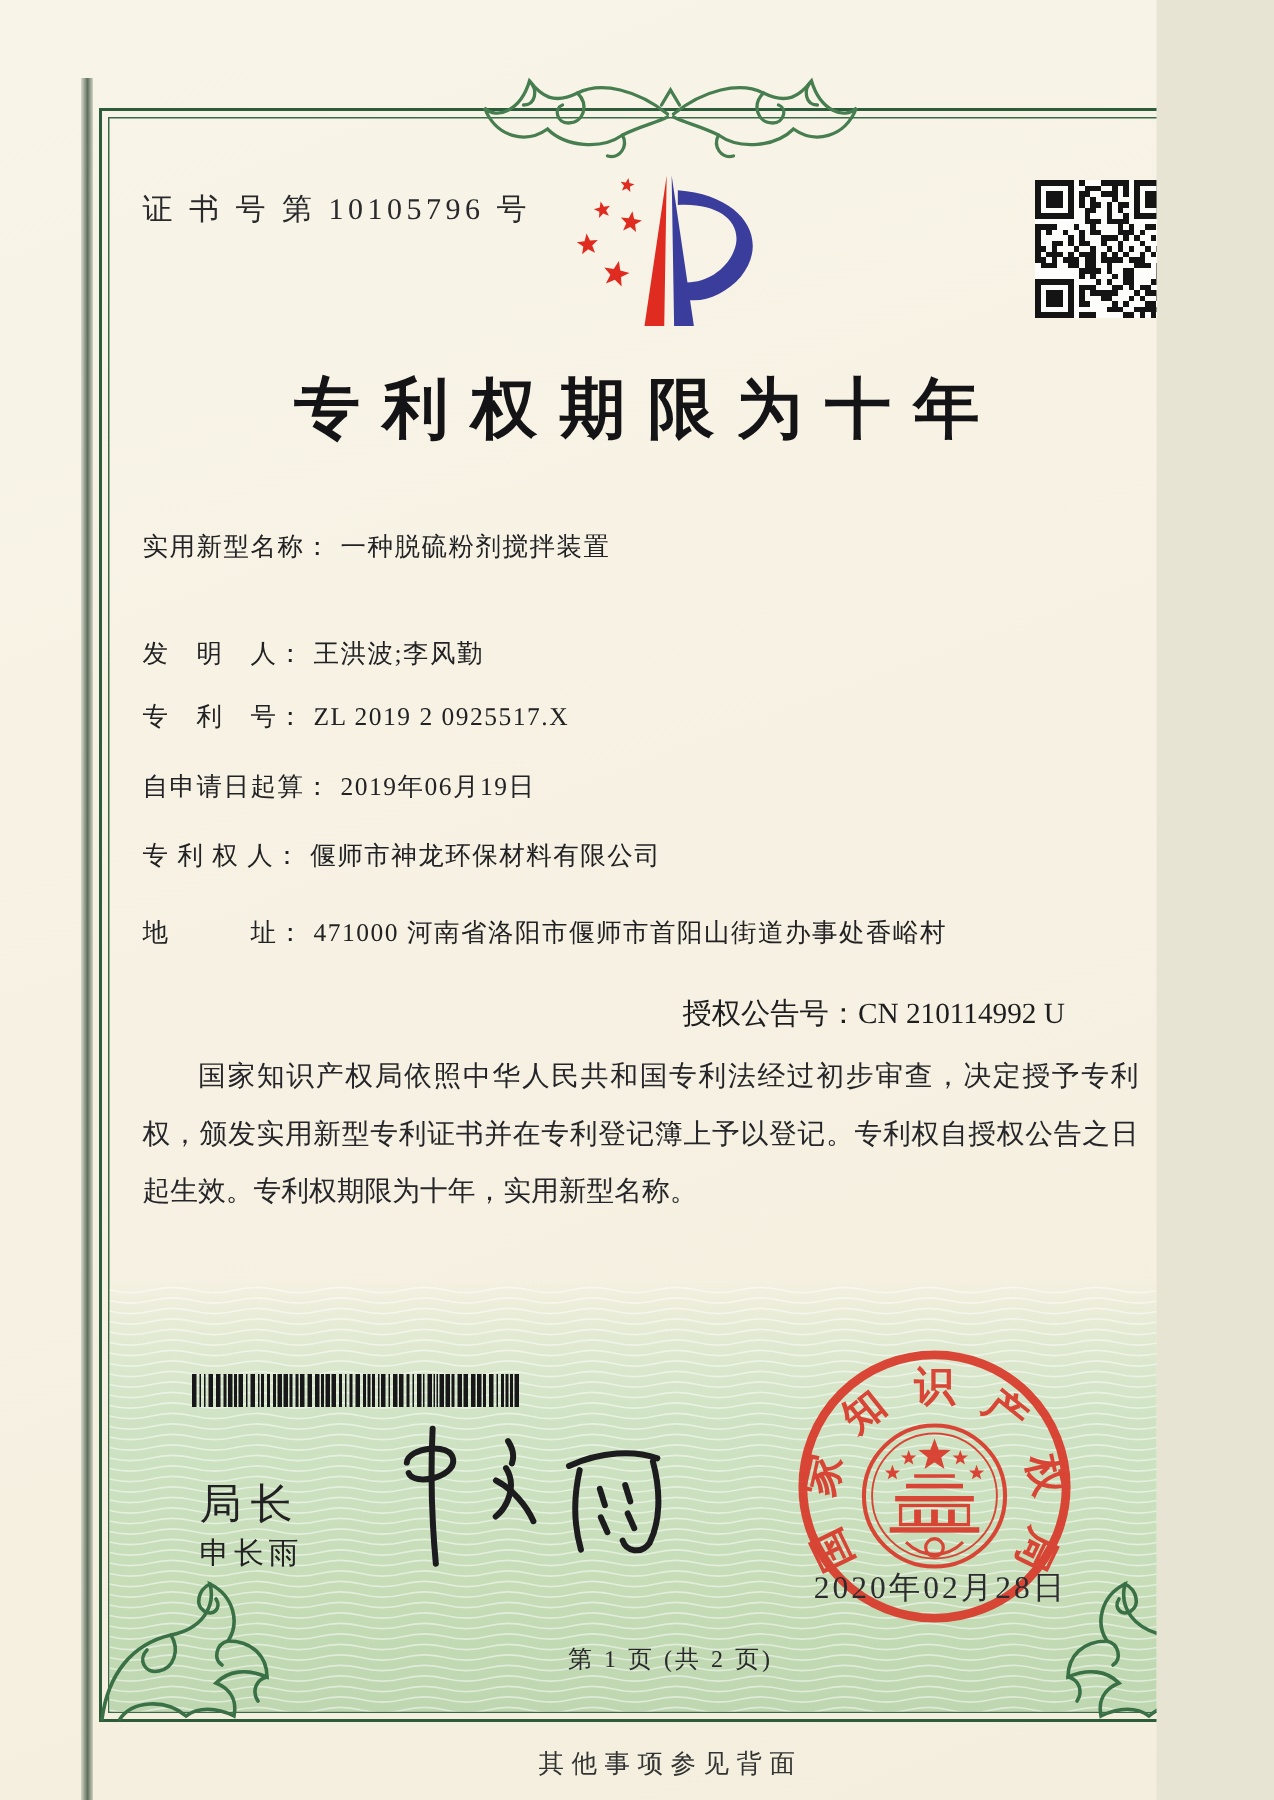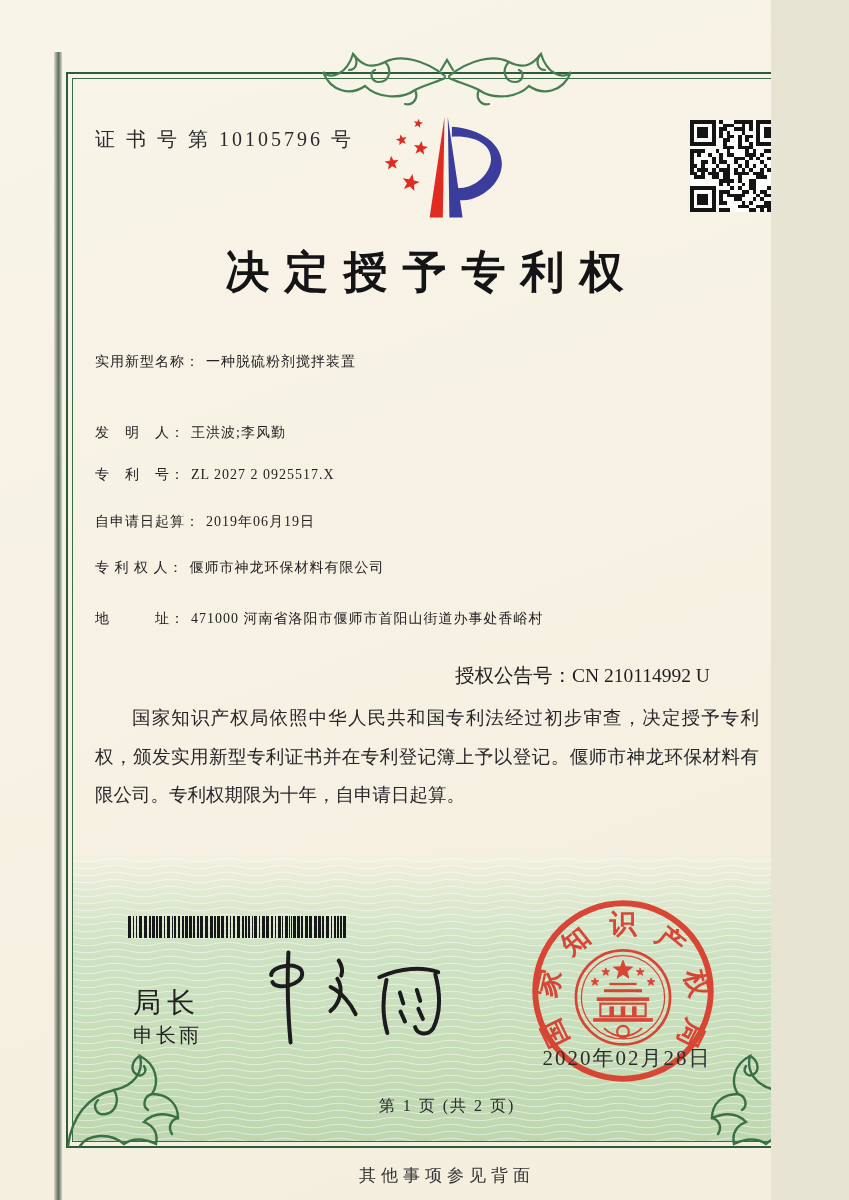--- a/index.html
+++ b/index.html
@@ -35,21 +35,21 @@
     position:absolute;left:95px;top:126px;
     font-size:20px;letter-spacing:3px;color:#2a2a2c;
   }
   .logo{position:absolute;left:372px;top:112px;}
   .qr{position:absolute;left:690px;top:120px;width:92px;height:92px;background:#fdfdfb;}
   .title{
     position:absolute;left:0;top:243px;width:849px;
     text-align:center;font-size:44px;font-weight:bold;
     letter-spacing:15px;text-indent:15px;color:#141416;
   }
-  .field{position:absolute;left:95px;font-size:14px;white-space:pre;color:#222224;text-align:right;}
+  .field{position:absolute;left:95px;font-size:17px;white-space:pre;color:#222224;text-align:right;}
   .field .lbl{letter-spacing:1px;}
   .field .val{margin-left:6px;letter-spacing:1px;}
   .f0{top:353px;} .f1{top:424px;} .f2{top:466px;} .f3{top:513px;} .f4{top:559px;} .f5{top:610px;}
   .grant-row{position:absolute;left:95px;top:662px;width:700px;font-size:19.5px;white-space:pre;}
   .grant-no{position:absolute;left:360px;top:0px;text-align:right;}
   .body-text{
     position:absolute;left:95px;top:699px;width:664px;
     font-size:18.5px;line-height:38.5px;text-align:justify;color:#26262a;
   }
   .body-text p{margin:0;text-indent:2em;}
@@ -388,35 +388,35 @@
       <rect x="1" y="1" width="5" height="5" fill="#fdfdfb"></rect>
       <rect x="2" y="2" width="3" height="3" fill="#141414"></rect>
       <rect x="18" y="0" width="7" height="7" fill="#141414"></rect>
       <rect x="19" y="1" width="5" height="5" fill="#fdfdfb"></rect>
       <rect x="20" y="2" width="3" height="3" fill="#141414"></rect>
       <rect x="0" y="18" width="7" height="7" fill="#141414"></rect>
       <rect x="1" y="19" width="5" height="5" fill="#fdfdfb"></rect>
       <rect x="2" y="20" width="3" height="3" fill="#141414"></rect>
     </svg>
 
-  <div class="title">决定授予专利权</div>
+  <div class="title">专利权期限为十年</div>
 
   <div class="field f0"><span class="lbl">实用新型名称：</span><span class="val">一种脱硫粉剂搅拌装置</span></div>
   <div class="field f1"><span class="lbl">发　明　人：</span><span class="val">王洪波;李风勤</span></div>
-  <div class="field f2"><span class="lbl">专　利　号：</span><span class="val">ZL 2027 2 0925517.X</span></div>
+  <div class="field f2"><span class="lbl">专　利　号：</span><span class="val">ZL 2019 2 0925517.X</span></div>
   <div class="field f3"><span class="lbl">自申请日起算：</span><span class="val">2019年06月19日</span></div>
   <div class="field f4"><span class="lbl">专 利 权 人：</span><span class="val">偃师市神龙环保材料有限公司</span></div>
   <div class="field f5"><span class="lbl">地　　　址：</span><span class="val">471000 河南省洛阳市偃师市首阳山街道办事处香峪村</span></div>
 
   <div class="grant-row">
     <span class="grant-no"><span class="lbl">授权公告号：</span><span class="val">CN 210114992 U</span></span>
   </div>
 
   <div class="body-text">
-    <p>国家知识产权局依照中华人民共和国专利法经过初步审查，决定授予专利权，颁发实用新型专利证书并在专利登记簿上予以登记。偃师市神龙环保材料有限公司。专利权期限为十年，自申请日起算。</p>
+    <p>国家知识产权局依照中华人民共和国专利法经过初步审查，决定授予专利权，颁发实用新型专利证书并在专利登记簿上予以登记。专利权自授权公告之日起生效。专利权期限为十年，实用新型名称。</p>
   </div>
 
   <svg class="barcode" id="barcode" width="220" height="22">
       <rect x="0" y="0" width="3" height="22" fill="#17171a"></rect>
       <rect x="5" y="0" width="1" height="22" fill="#17171a"></rect>
       <rect x="8" y="0" width="1" height="22" fill="#17171a"></rect>
       <rect x="11" y="0" width="3" height="22" fill="#17171a"></rect>
       <rect x="16" y="0" width="3" height="22" fill="#17171a"></rect>
       <rect x="21" y="0" width="2" height="22" fill="#17171a"></rect>
       <rect x="24" y="0" width="3" height="22" fill="#17171a"></rect>

